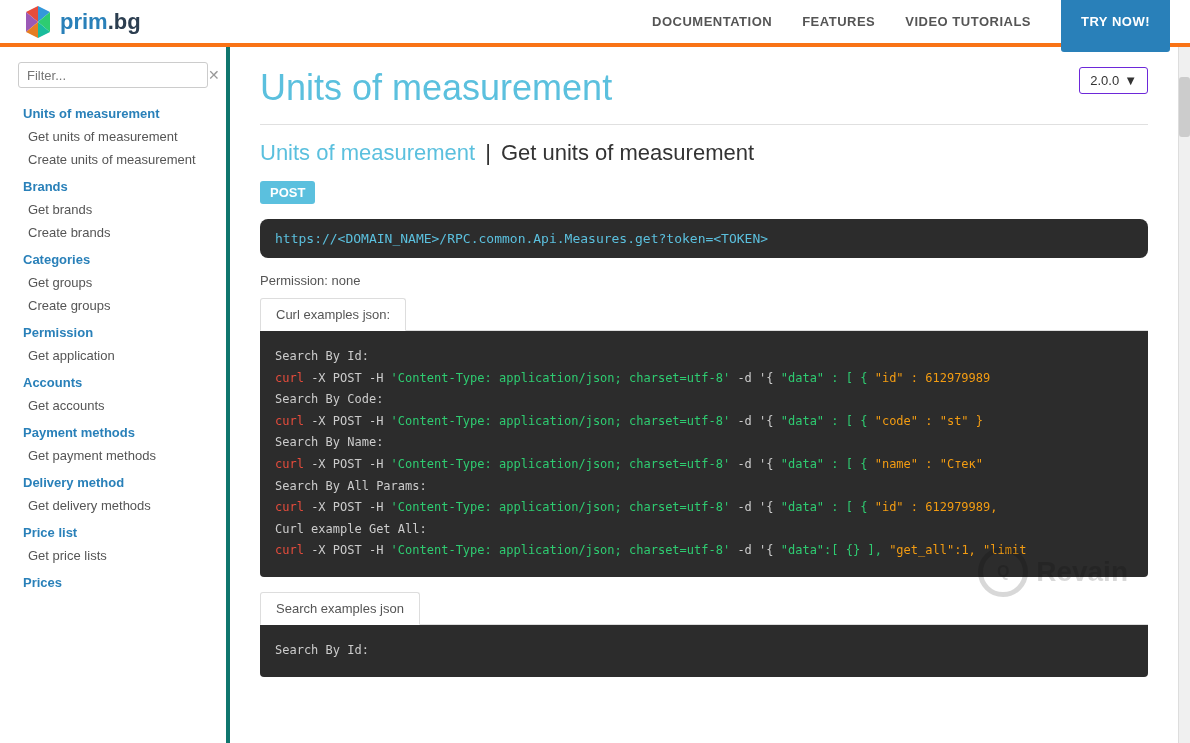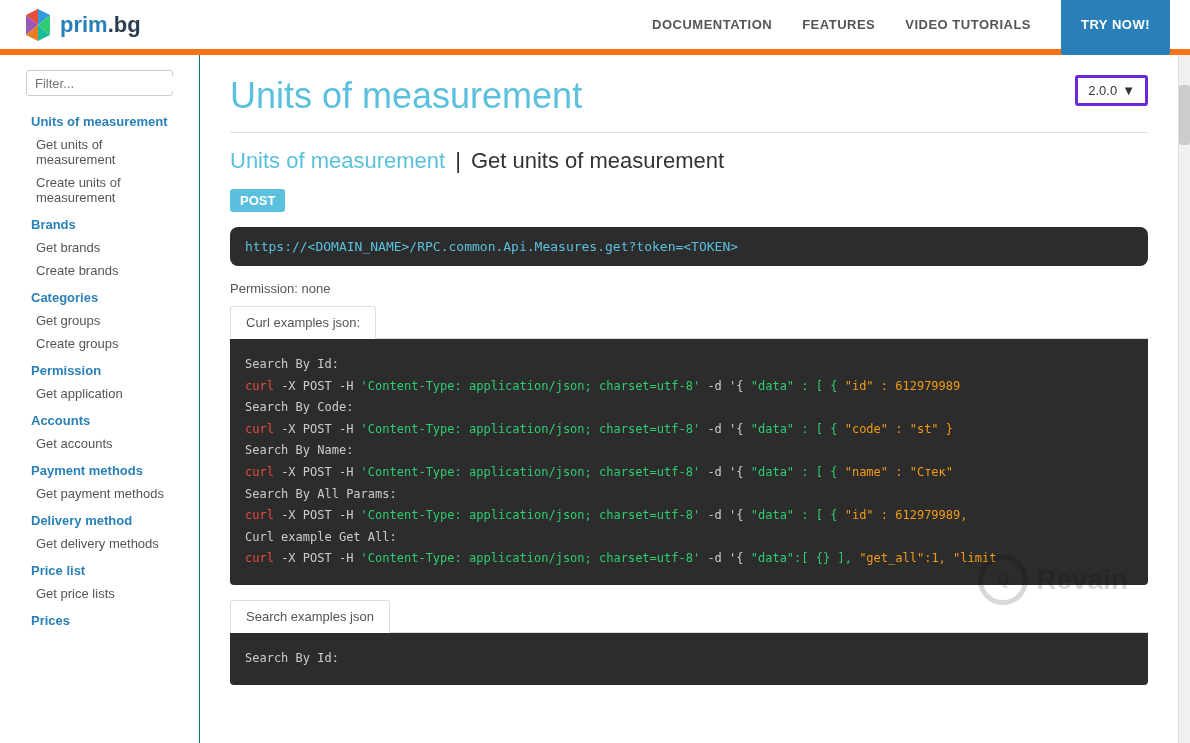--- a/index.html
+++ b/index.html
@@ -4,23 +4,23 @@
   <style>
     * { margin: 0; padding: 0; box-sizing: border-box; }
     body { font-family: Arial, sans-serif; font-size: 13px; color: #333; background: #fff; display: flex; flex-direction: column; height: 743px; overflow: hidden; }
 
     
     .header {
       display: flex;
       align-items: center;
       justify-content: space-between;
       padding: 0 20px;
-      height: 55px;
+      height: 47px;
       background: #fff;
-      border-bottom: 6px solid #f97316;
+      border-bottom: 4px solid #f97316;
       flex-shrink: 0;
     }
     .logo {
       display: flex;
       align-items: center;
       gap: 4px;
     }
     .logo-icon {
       width: 36px;
       height: 36px;
@@ -57,26 +57,26 @@
 
     
     .main-layout {
       display: flex;
       flex: 1;
       overflow: hidden;
     }
 
     
     .sidebar {
-      width: 200px;
+      width: 230px;
       background: #fff;
-      border-right: 1px solid #0f766e;
+      border-right: 4px solid #0f766e;
       overflow-y: auto;
       flex-shrink: 0;
-      padding: 10px 16px;
+      padding: 10px 8px;
     }
     .sidebar-filter {
       display: flex;
       align-items: center;
       margin: 5px 10px 10px 10px;
       border: 1px solid #ccc;
       border-radius: 3px;
       padding: 4px 8px;
       gap: 5px;
     }
@@ -138,21 +138,21 @@
       align-items: center;
       gap: 10px;
     }
     .section-title .title-link {
       color: #5bc0de;
     }
 
     .version-badge {
       float: right;
       background: #fff;
-      border: 3px solid #6d28d9;
+      border: 1px solid #6d28d9;
       border-radius: 3px;
       padding: 5px 10px;
       font-size: 13px;
       color: #333;
       cursor: pointer;
       display: flex;
       align-items: center;
       gap: 5px;
     }
 

